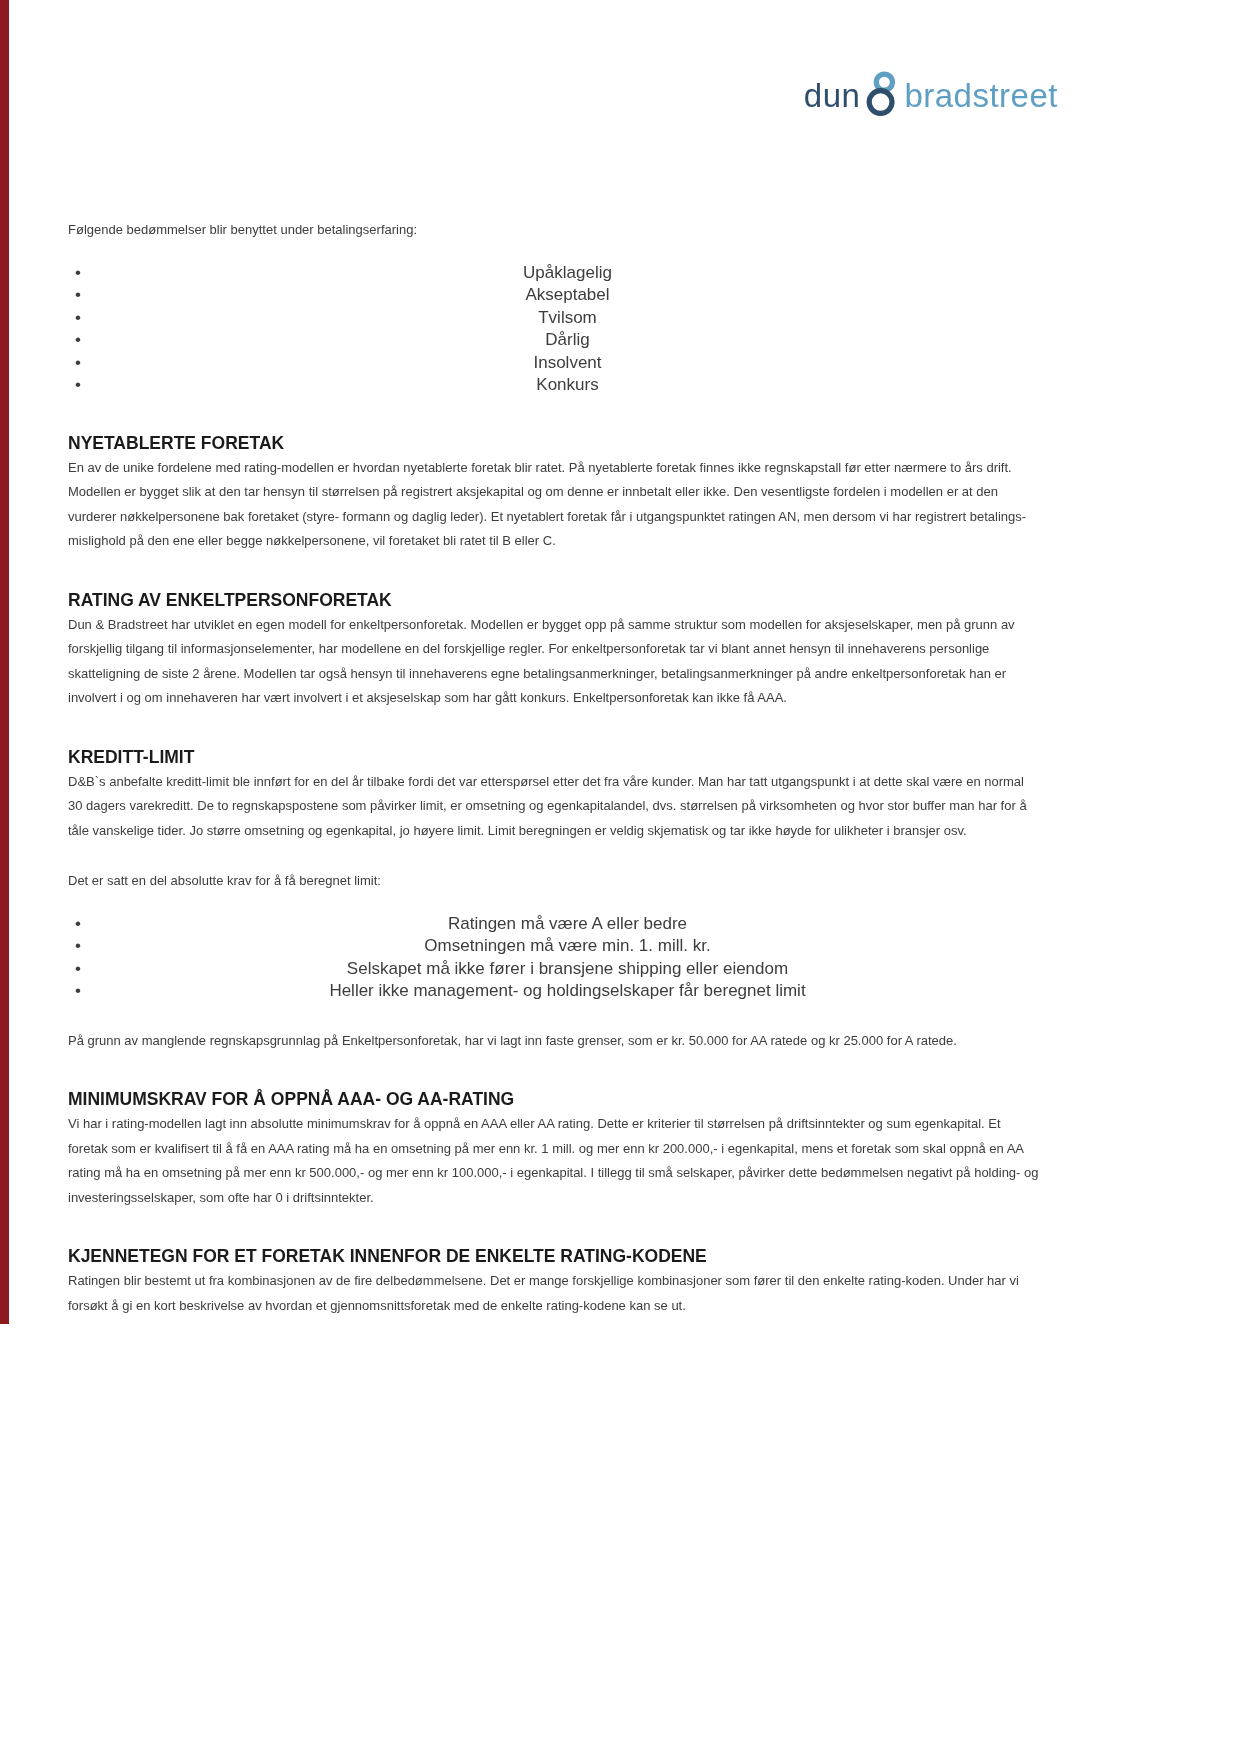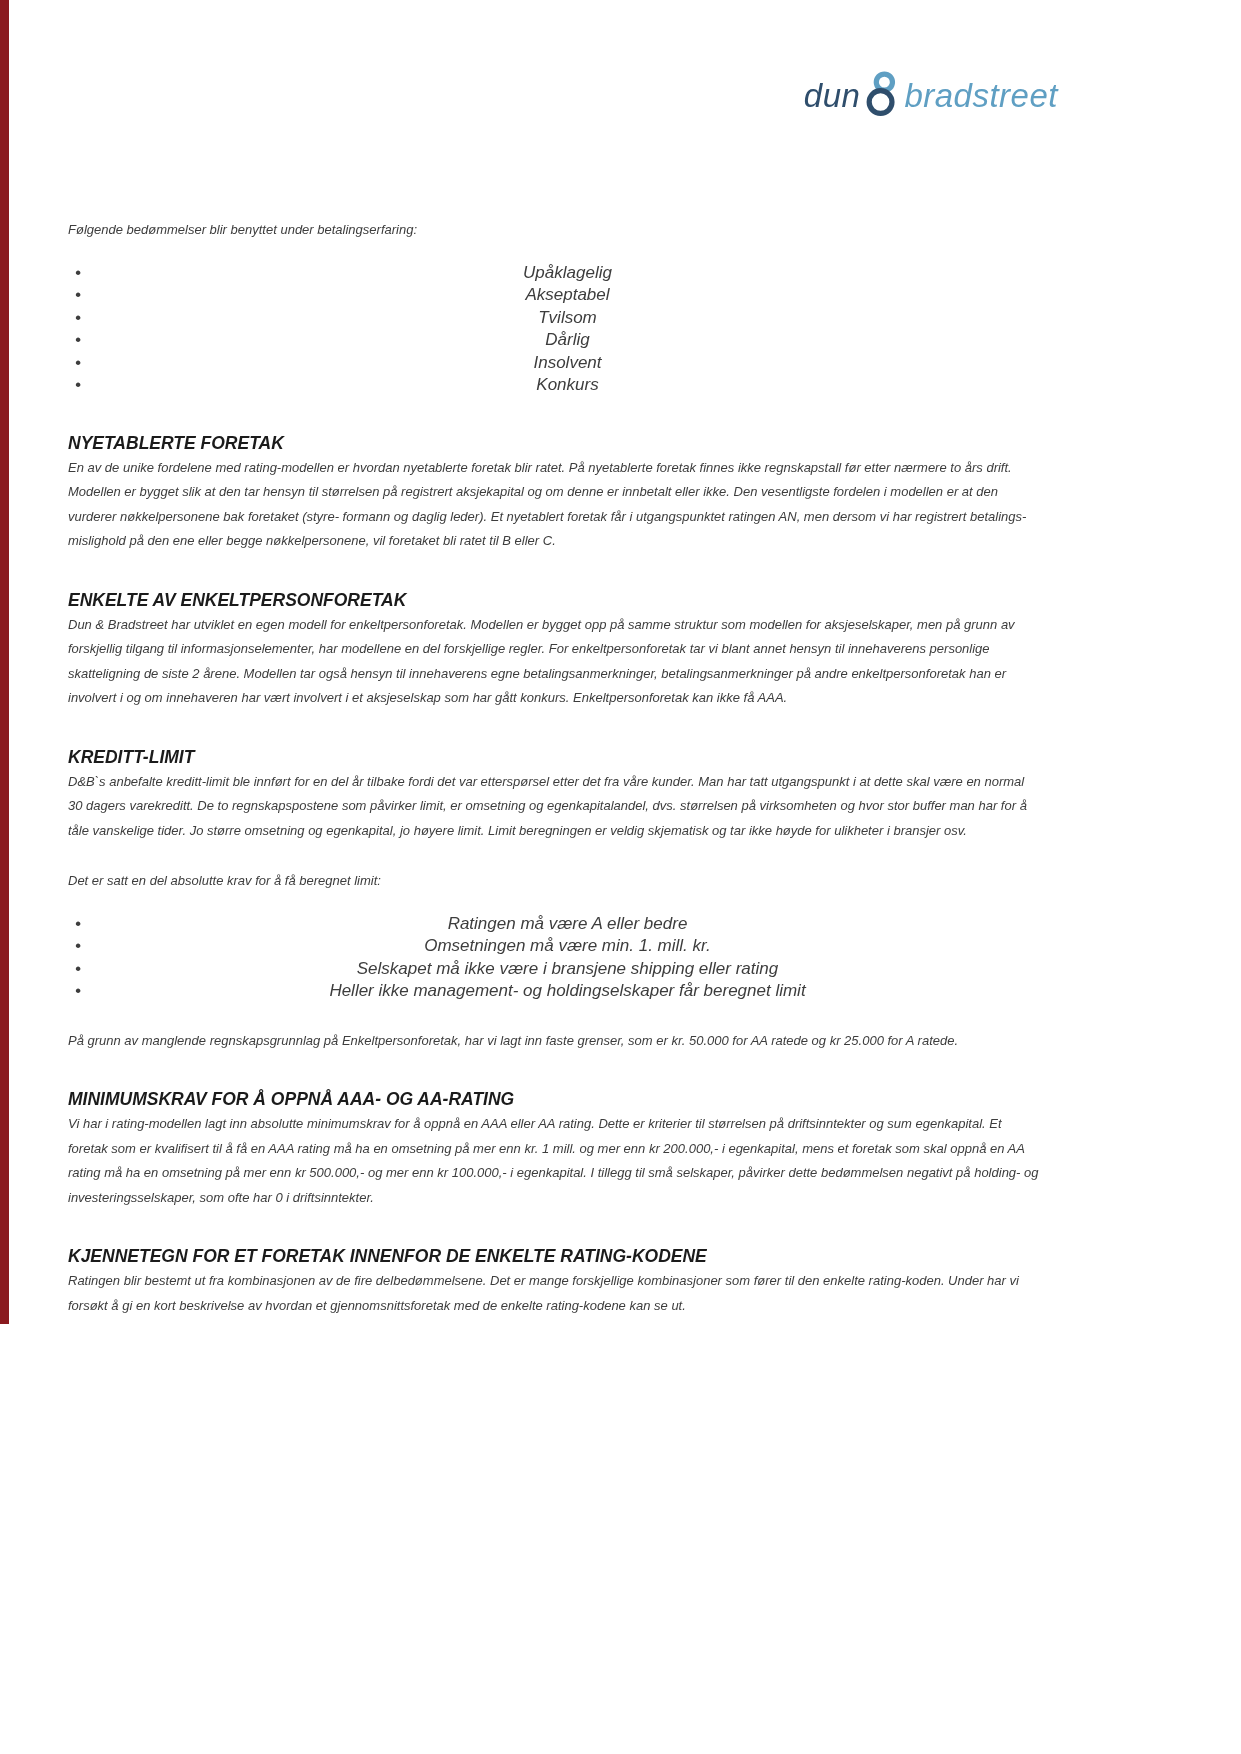--- a/index.html
+++ b/index.html
@@ -3,21 +3,20 @@
 <meta charset="utf-8">
 <style>
   html, body { margin: 0; padding: 0; background: #ffffff; }
   .page {
     position: relative;
     width: 1241px;
     height: 1324px;
     background: #ffffff;
     overflow: hidden;
     font-family: "Liberation Sans", sans-serif;
-    font-style: italic;
   }
   .accent-bar {
     position: absolute;
     left: 0; top: 0;
     width: 9px; height: 100%;
   }
   .logo {
     position: absolute;
     top: 68px;
     right: 183px;
@@ -106,29 +105,29 @@
       <ul class="bullets">
         <li>Upåklagelig</li>
         <li>Akseptabel</li>
         <li>Tvilsom</li>
         <li>Dårlig</li>
         <li>Insolvent</li>
         <li>Konkurs</li>
       </ul>
       <div class="heading first">NYETABLERTE FORETAK</div>
       <p class="para">En av de unike fordelene med rating-modellen er hvordan nyetablerte foretak blir ratet. På nyetablerte foretak finnes ikke regnskapstall før etter nærmere to års drift. Modellen er bygget slik at den tar hensyn til størrelsen på registrert aksjekapital og om denne er innbetalt eller ikke. Den vesentligste fordelen i modellen er at den vurderer nøkkelpersonene bak foretaket (styre- formann og daglig leder). Et nyetablert foretak får i utgangspunktet ratingen AN, men dersom vi har registrert betalings- mislighold på den ene eller begge nøkkelpersonene, vil foretaket bli ratet til B eller C.</p>
-      <div class="heading">ENKELTE AV ENKELTPERSONFORETAK</div>
+      <div class="heading">RATING AV ENKELTPERSONFORETAK</div>
       <p class="para">Dun &amp; Bradstreet har utviklet en egen modell for enkeltpersonforetak. Modellen er bygget opp på samme struktur som modellen for aksjeselskaper, men på grunn av forskjellig tilgang til informasjonselementer, har modellene en del forskjellige regler. For enkeltpersonforetak tar vi blant annet hensyn til innehaverens personlige skatteligning de siste 2 årene. Modellen tar også hensyn til innehaverens egne betalingsanmerkninger, betalingsanmerkninger på andre enkeltpersonforetak han er involvert i og om innehaveren har vært involvert i et aksjeselskap som har gått konkurs. Enkeltpersonforetak kan ikke få AAA.</p>
       <div class="heading">KREDITT-LIMIT</div>
       <p class="para">D&amp;B`s anbefalte kreditt-limit ble innført for en del år tilbake fordi det var etterspørsel etter det fra våre kunder. Man har tatt utgangspunkt i at dette skal være en normal 30 dagers varekreditt. De to regnskapspostene som påvirker limit, er omsetning og egenkapitalandel, dvs. størrelsen på virksomheten og hvor stor buffer man har for å tåle vanskelige tider. Jo større omsetning og egenkapital, jo høyere limit. Limit beregningen er veldig skjematisk og tar ikke høyde for ulikheter i bransjer osv.</p>
       <p class="para spaced">Det er satt en del absolutte krav for å få beregnet limit:</p>
       <ul class="bullets">
         <li>Ratingen må være A eller bedre</li>
         <li>Omsetningen må være min. 1. mill. kr.</li>
-        <li>Selskapet må ikke være i bransjene shipping eller rating</li>
+        <li>Selskapet må ikke fører i bransjene shipping eller eiendom</li>
         <li>Heller ikke management- og holdingselskaper får beregnet limit</li>
       </ul>
       <p class="para spaced">På grunn av manglende regnskapsgrunnlag på Enkeltpersonforetak, har vi lagt inn faste grenser, som er kr. 50.000 for AA ratede og kr 25.000 for A ratede.</p>
       <div class="heading">MINIMUMSKRAV FOR Å OPPNÅ AAA- OG AA-RATING</div>
       <p class="para">Vi har i rating-modellen lagt inn absolutte minimumskrav for å oppnå en AAA eller AA rating. Dette er kriterier til størrelsen på driftsinntekter og sum egenkapital. Et foretak som er kvalifisert til å få en AAA rating må ha en omsetning på mer enn kr. 1 mill. og mer enn kr 200.000,- i egenkapital, mens et foretak som skal oppnå en AA rating må ha en omsetning på mer enn kr 500.000,- og mer enn kr 100.000,- i egenkapital. I tillegg til små selskaper, påvirker dette bedømmelsen negativt på holding- og investeringsselskaper, som ofte har 0 i driftsinntekter.</p>
       <div class="heading">KJENNETEGN FOR ET FORETAK INNENFOR DE ENKELTE RATING-KODENE</div>
       <p class="para">Ratingen blir bestemt ut fra kombinasjonen av de fire delbedømmelsene. Det er mange forskjellige kombinasjoner som fører til den enkelte rating-koden. Under har vi forsøkt å gi en kort beskrivelse av hvordan et gjennomsnittsforetak med de enkelte rating-kodene kan se ut.</p>
     </div>
 
   <div class="footer">4. Ratingfordeling og konkursrisiko - Side 8</div>

